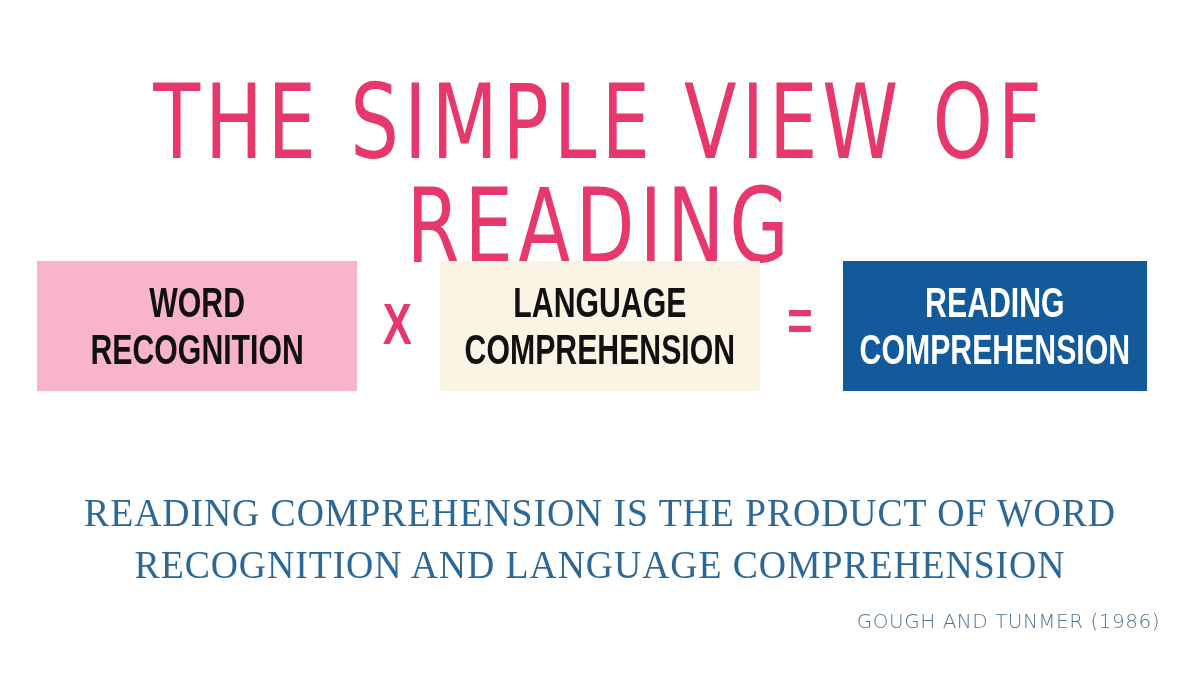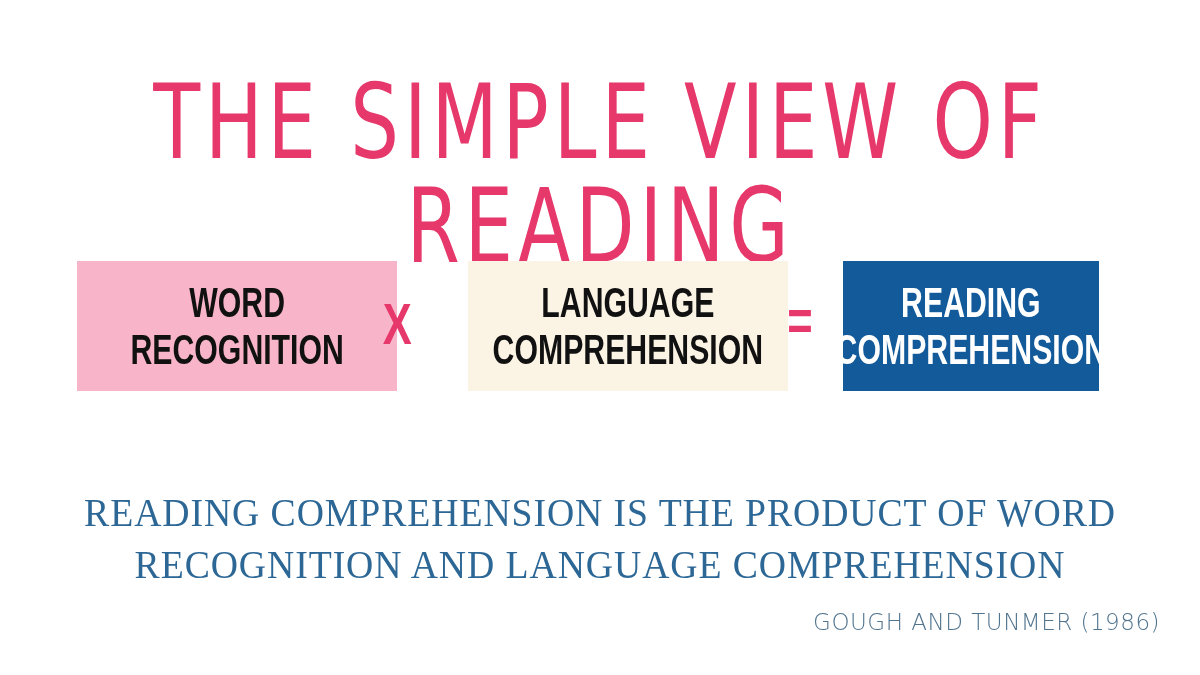--- a/index.html
+++ b/index.html
@@ -1,28 +1,28 @@
 <!DOCTYPE html>
 <html><head>
 <meta charset="utf-8">
 <style>
   html, body { margin:0; padding:0; }
   body { width:1200px; height:675px; background:#ffffff; position:relative; overflow:hidden; font-family:"Liberation Sans", sans-serif; }
   .title { position:absolute; left:0; top:70px; width:1200px; text-align:center; font-family:"DejaVu Sans Condensed","DejaVu Sans", sans-serif; font-size:104px; letter-spacing:6px; color:#e6386a; transform:scaleX(0.82); transform-origin:center; font-weight:normal; line-height:1; }
   .box { position:absolute; top:261px; height:130px; display:flex; align-items:center; justify-content:center; text-align:center; font-family:"Liberation Sans", sans-serif; font-weight:bold; font-size:42px; line-height:1.12; letter-spacing:0px; }
   .box span.inner { display:inline-block; transform:scaleX(0.72); white-space:nowrap; }
-  .b1 { left:37px; width:320px; background:#f8b5c9; color:#111;margin-left:40px; }
-  .b2 { left:440px; width:320px; background:#fbf3e4; color:#111;margin-left:28px; }
-  .b3 { left:843px; width:256px; background:#135a9a; color:#ffffff;text-align:center; }
+  .b1 { left:37px; width:320px; background:#f8b5c9; color:#111; }
+  .b2 { left:440px; width:320px; background:#fbf3e4; color:#111; }
+  .b3 { left:843px; width:304px; background:#135a9a; color:#ffffff;text-align:center; }
   .op { position:absolute; top:290px; font-family:"Liberation Sans", sans-serif; font-weight:bold; font-size:58px; color:#e6386a; transform:scaleX(0.75); }
   .op1 { left:378px; }
   .op2 { left:783px; top:286px; }
   .statement { position:absolute; left:0; top:486px; width:1200px; text-align:center; color:#2c6796; font-family:Liberation Serif, serif; font-weight:200; font-size:41px; line-height:52px; letter-spacing:1px; }
   .statement span { display:block; transform:scaleX(0.92); white-space:nowrap; }
-  .citation { position:absolute; right:40px; top:609px; color:#52758f; font-family:"DejaVu Sans", sans-serif; font-size:23px; letter-spacing:0.5px; font-weight:200; }
+  .citation { position:absolute; right:40px; top:609px; color:#52758f; font-family:"DejaVu Sans", sans-serif; font-size:20px; letter-spacing:0.5px; font-weight:200; }
 </style>
 </head>
 <body>
 
 <div class="title">THE SIMPLE VIEW OF READING</div>
 
 <div class="box b1">
   <span class="inner">
     <span>WORD</span><br>
     <span>RECOGNITION</span>

